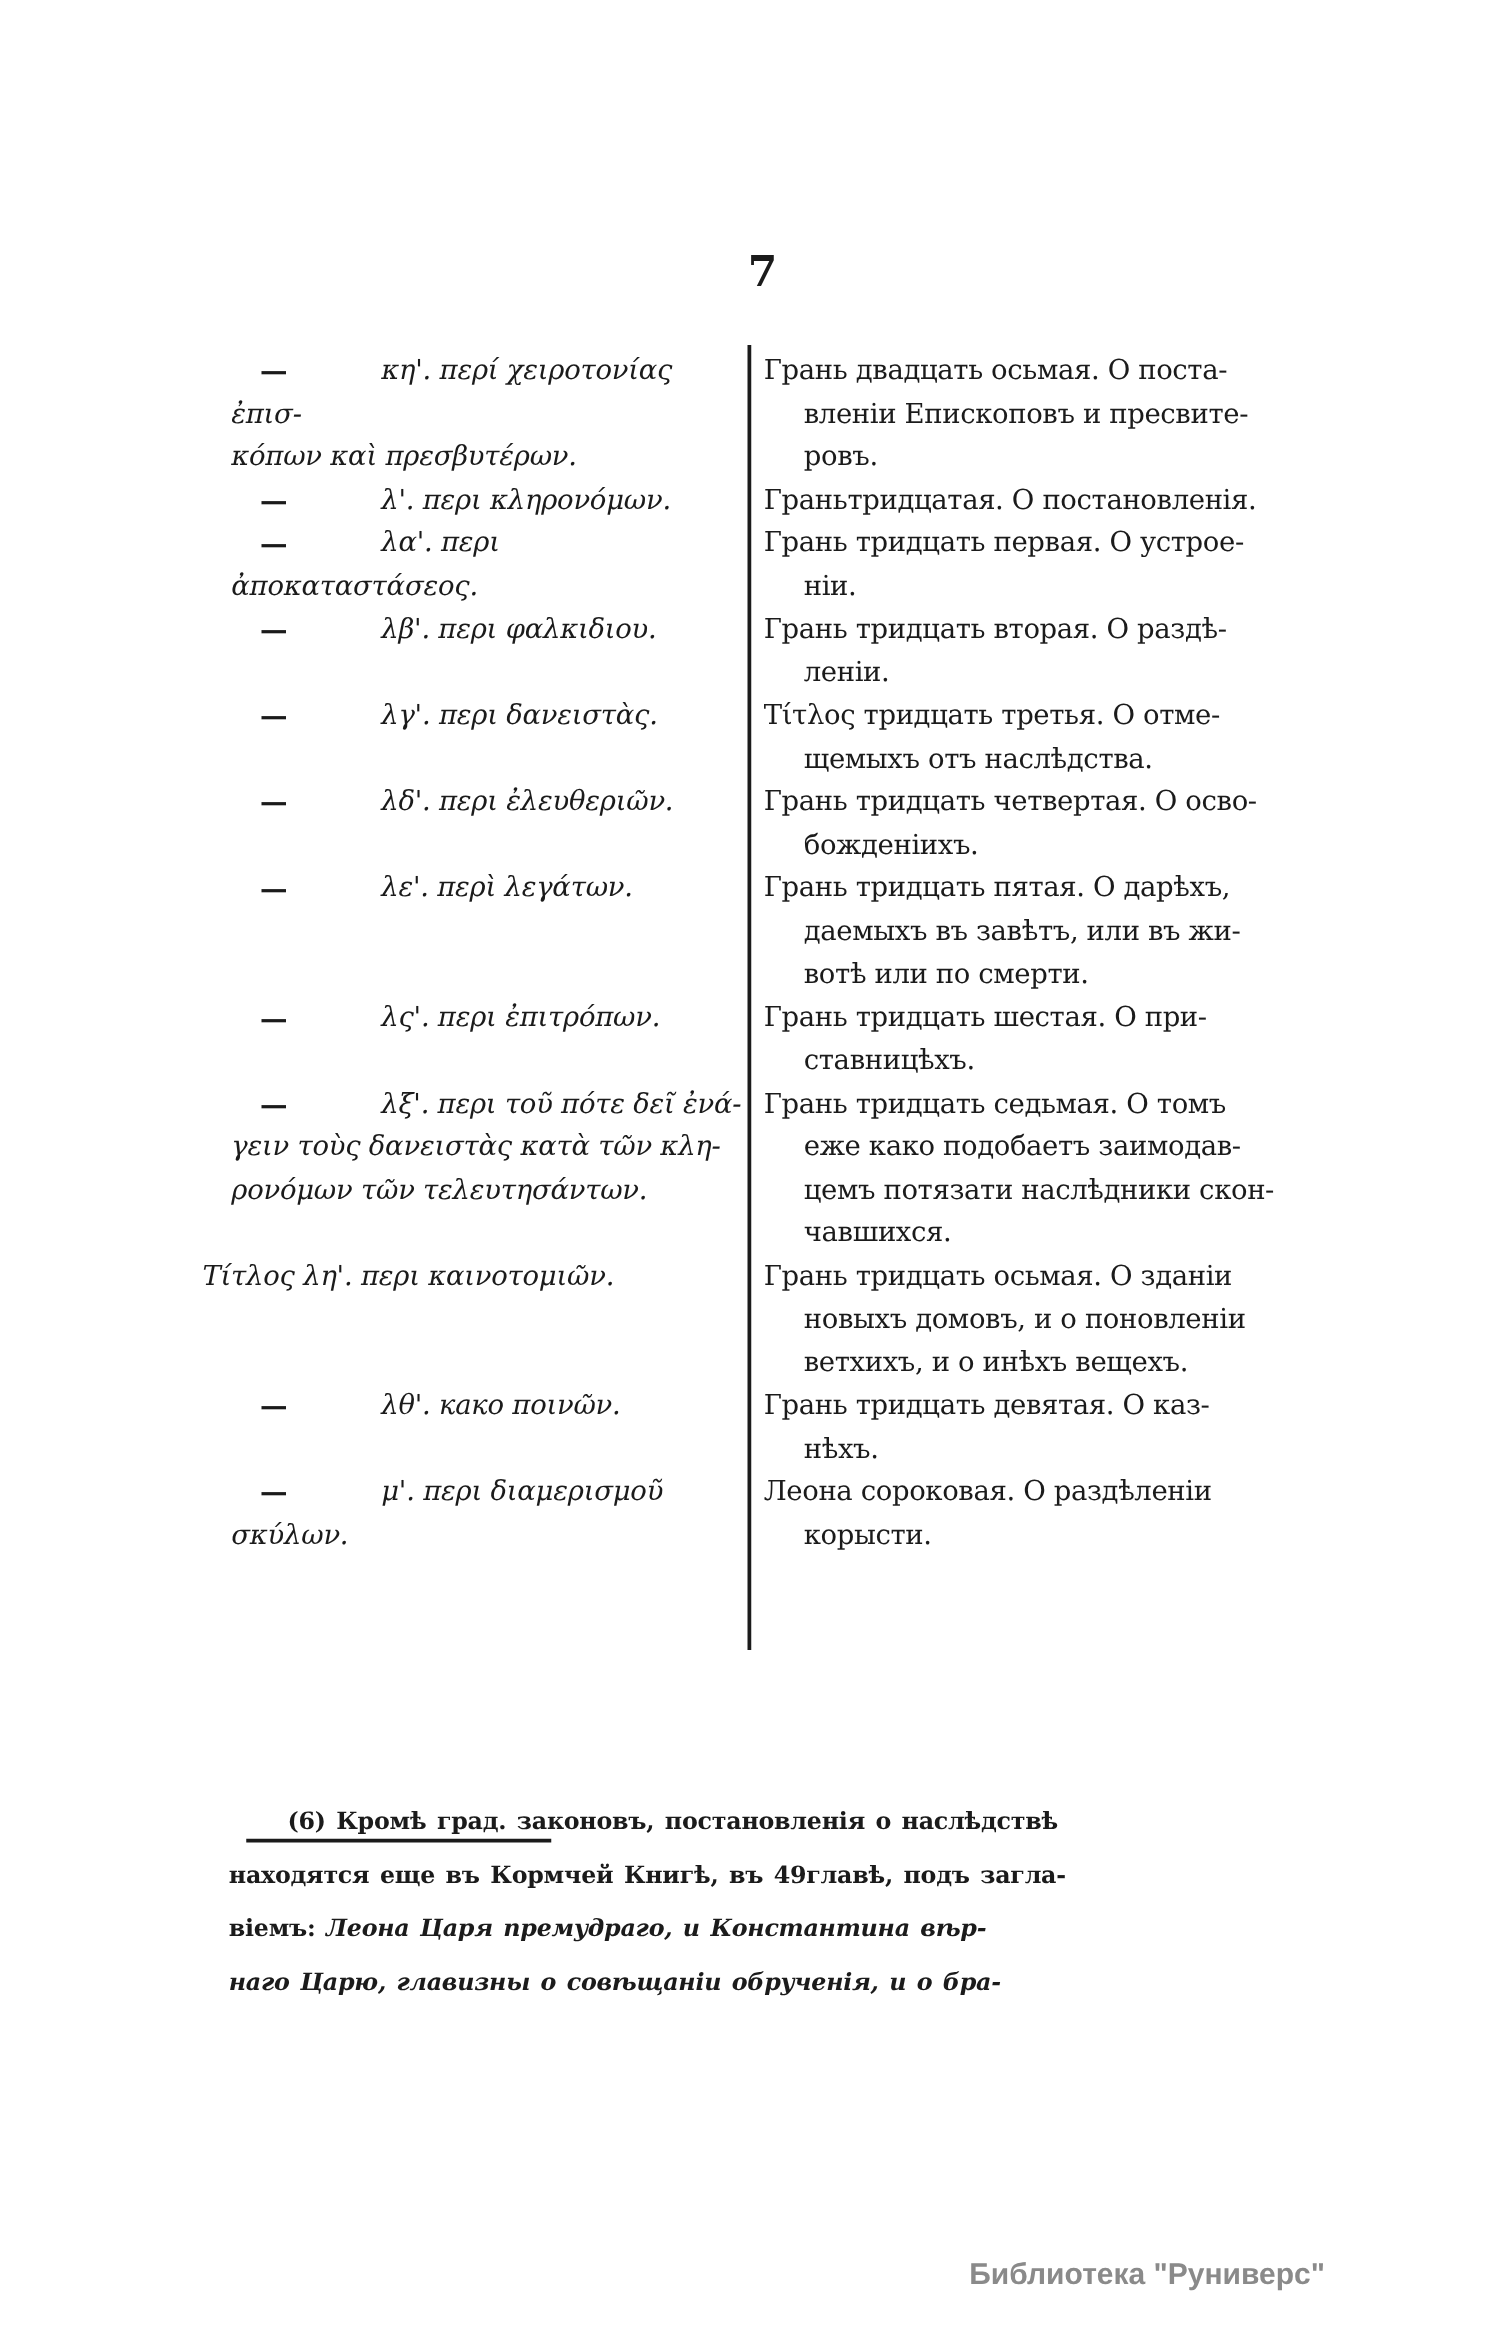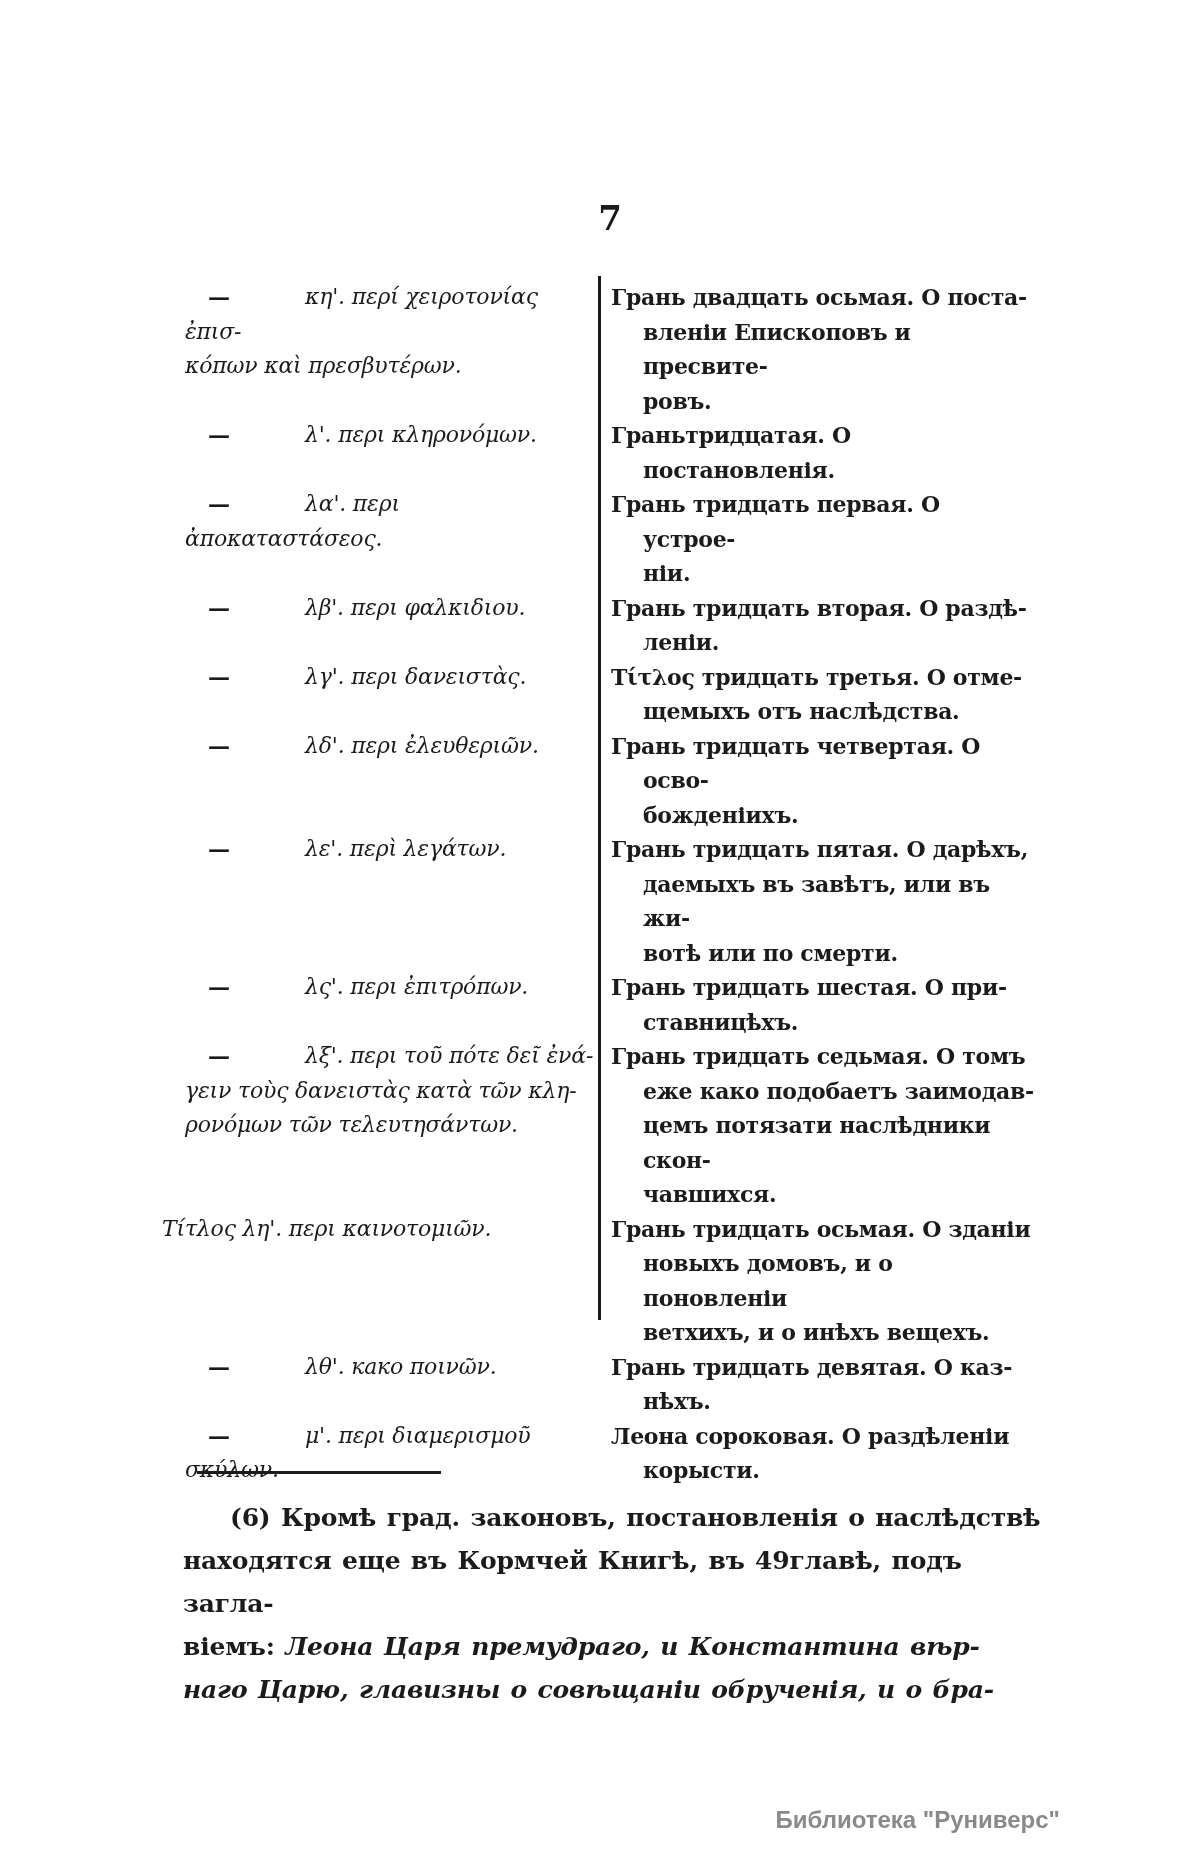--- a/index.html
+++ b/index.html
@@ -47,21 +47,21 @@
     letter-spacing: -1px;
   }
   .greek {
     font-style: italic;
     letter-spacing: -0.2px;
     white-space: pre-line;
   }
   .greek.dashrow  { text-indent: 120px; margin-left: 35px; }
   .greek.titlosrow { text-indent: 12px; }
   .russian {
-    font-weight: bold;
+    font-weight: normal;
     letter-spacing: -0.3px;
     white-space: pre-line;
     padding-left: 45px;
     text-indent: -32px;
   }
   .divider {
     position: absolute;
     left: 598px; top: 276px;
     width: 3px; height: 1044px;
     background: #1b1b1b;
@@ -78,22 +78,22 @@
     white-space: pre-line;
   }
   .fnrule {
     position: absolute;
     left: 197px; top: 1471px;
     width: 244px; height: 3px;
     background: #1b1b1b;
   }
   .footnote {
     position: absolute;
-    left: 183px; top: 1496px; width: 860px;
-    font-size: 25px;
+    left: 183px; top: 1436px; width: 860px;
+    font-size: 19px;
     line-height: 43px;
     font-weight: bold;
     text-indent: 47px;
     word-spacing: 2px;
     letter-spacing: -0.2px;
     white-space: pre-line;
   }
   .footnote .cite { font-style: italic; }
   .watermark {
     position: absolute;

